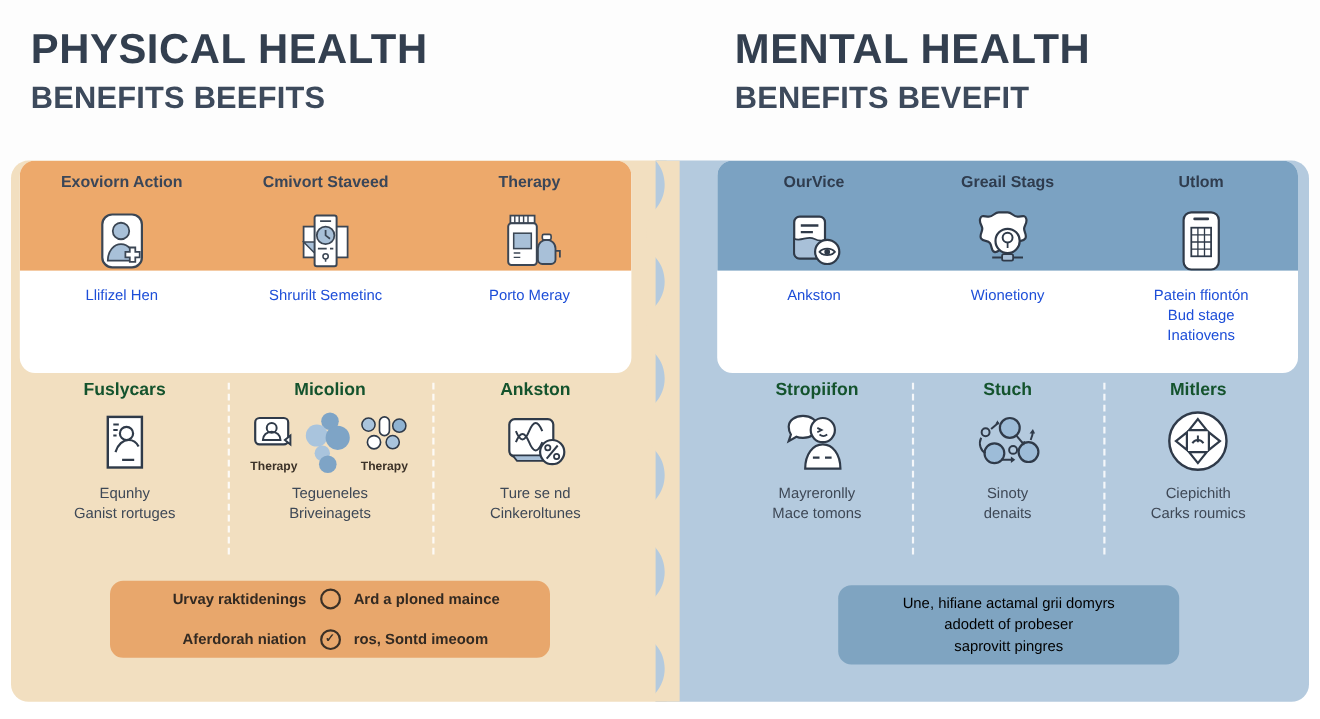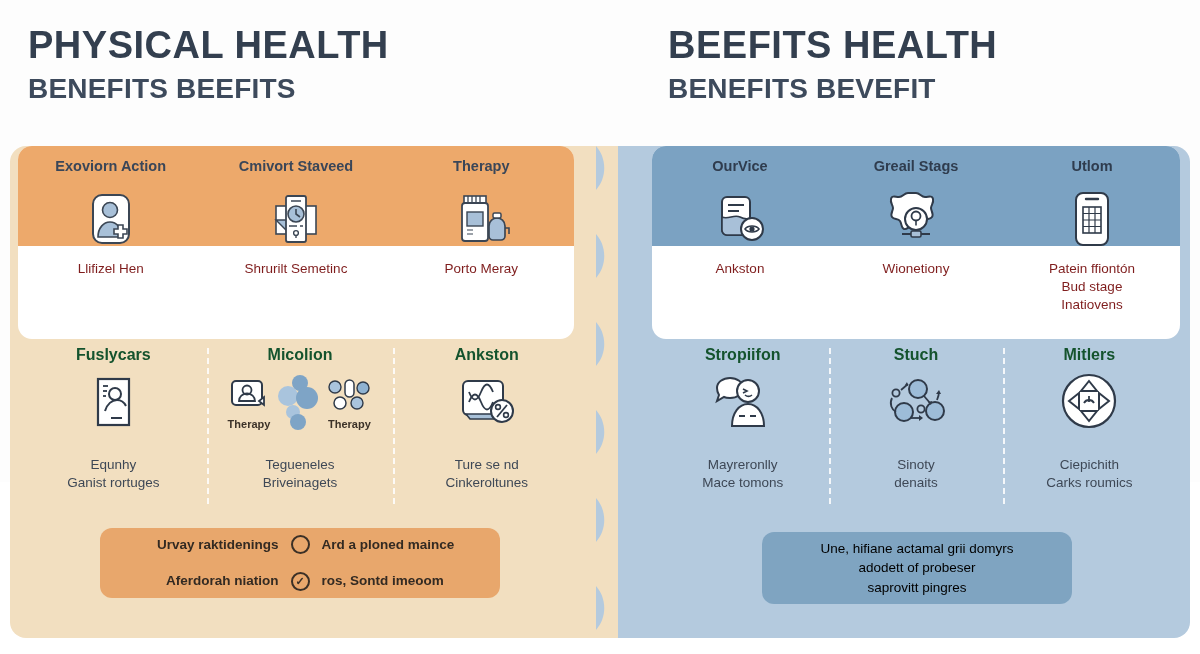--- a/index.html
+++ b/index.html
@@ -114,21 +114,21 @@
     margin-bottom: 14px;
     text-align: center;
     white-space: nowrap;
   }
   #top-card-mental .top-cell .cell-title { color: #2f3c4e; }
 
   .icon-box { height: 62px; display: flex; align-items: center; justify-content: center; }
   .cell-sub {
     margin-top: 10px;
     font-size: 13.5px;
-    color: #7f1d1d;
+    color: #1d4ed8;
     text-align: center;
     line-height: 1.35;
   }
 
   
   .mid-row {
     position: absolute;
     top: 200px;
     height: 160px;
     display: flex;
@@ -168,21 +168,21 @@
     flex-direction: column;
     align-items: center;
   }
   .icon-mini-label {
     font-size: 11px;
     font-weight: bold;
     color: #3c3228;
     margin-top: 1px;
   }
   .mid-sub {
-    margin-top: 26px;
+    margin-top: 10px;
     font-size: 13.5px;
     color: #3e4856;
     text-align: center;
     line-height: 1.3;
   }
 
   
   .callout {
     position: absolute;
     border-radius: 12px;
@@ -235,21 +235,21 @@
 <body>
 
 <div id="stage">
 
   <div class="title-block" id="title-left">
     <div class="title-main">PHYSICAL HEALTH</div>
     <div class="title-sub">BENEFITS BEEFITS</div>
   </div>
 
   <div class="title-block" id="title-right">
-    <div class="title-main">BEEFITS HEALTH</div>
+    <div class="title-main">MENTAL HEALTH</div>
     <div class="title-sub">BENEFITS BEVEFIT</div>
   </div>
 
   <div class="panel" id="panel-physical">
 
     <div class="top-card" id="top-card-physical">
       <div class="top-card-head"></div>
       <div class="top-grid">
 
         <div class="top-cell">

